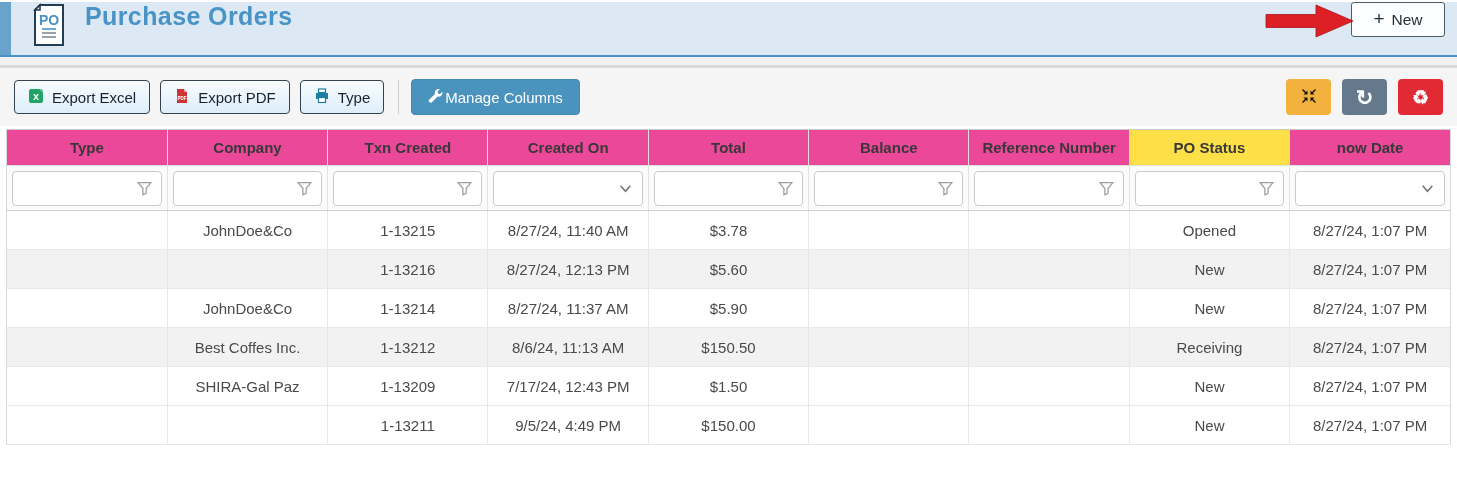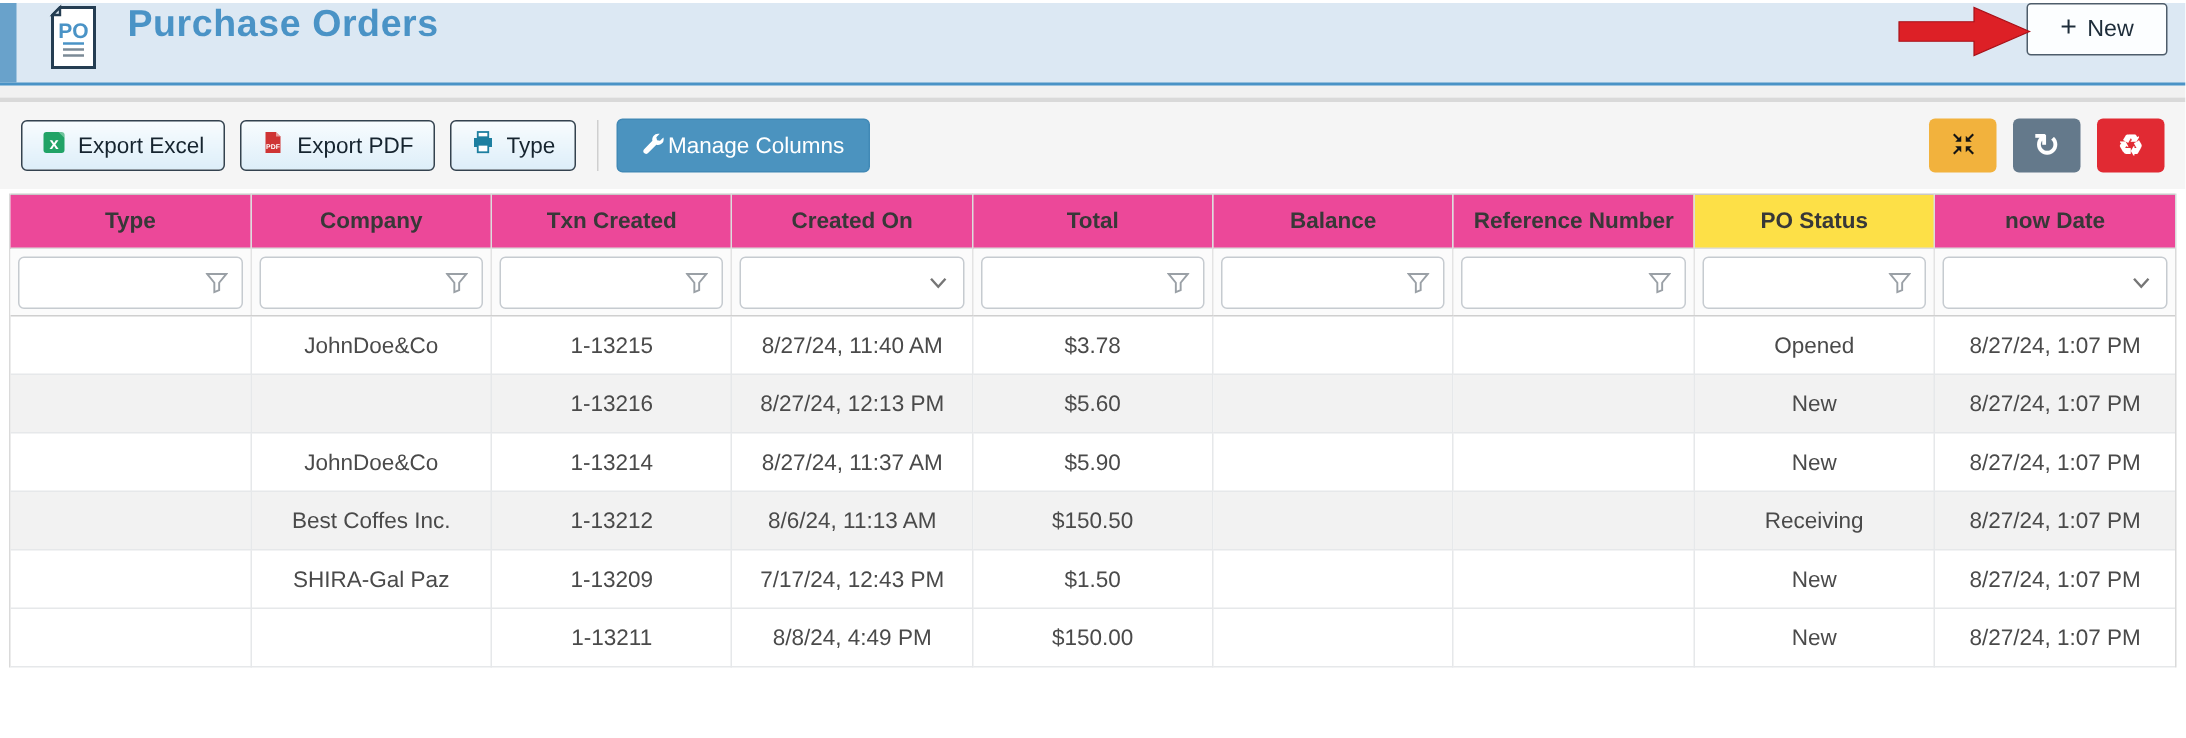--- a/index.html
+++ b/index.html
@@ -306,21 +306,21 @@
             <td>$1.50</td>
             <td></td>
             <td></td>
             <td>New</td>
             <td>8/27/24, 1:07 PM</td>
           </tr>
           <tr>
             <td></td>
             <td></td>
             <td>1-13211</td>
-            <td>8/8/24, 4:49 PM</td>
+            <td>9/5/24, 4:49 PM</td>
             <td>$150.00</td>
             <td></td>
             <td></td>
             <td>New</td>
             <td>8/27/24, 1:07 PM</td>
           </tr>
         </tbody>
     </table>
   </div>
 

